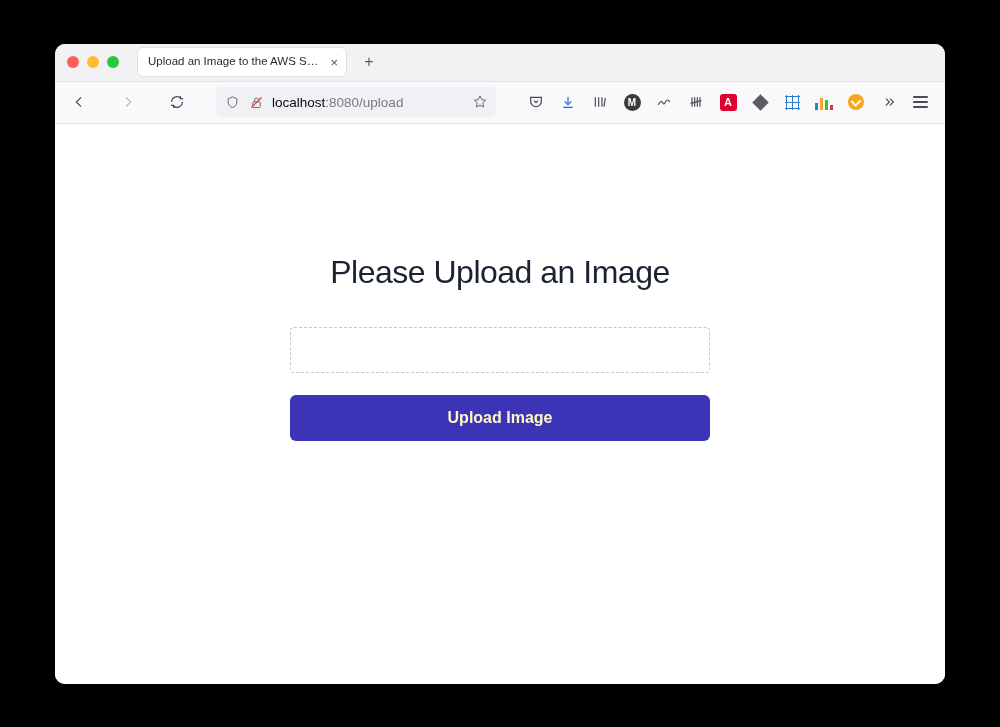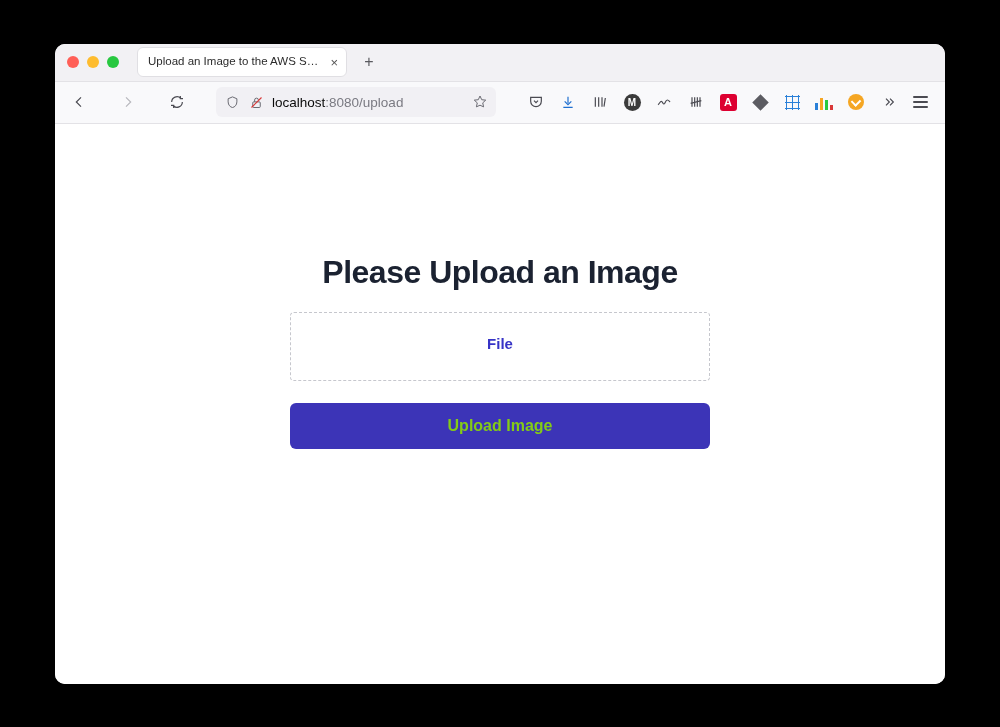--- a/index.html
+++ b/index.html
@@ -115,24 +115,24 @@
     .page {
       flex: 1;
       background: #fff;
       display: flex;
       flex-direction: column;
       align-items: center;
       padding-top: 130px;
     }
     .heading {
       font-size: 32px;
-      font-weight: 700;
+      font-weight: 400;
       color: #1b2231;
       letter-spacing: -0.5px;
-      margin-bottom: 21px;
+      margin-bottom: 36px;
     }
     .dropzone {
       width: 420px;
       padding: 22px 16px;
       border: 1.5px dashed #c6c7cd;
       border-radius: 4px;
       text-align: center;
       margin-bottom: 22px;
       cursor: pointer;
     }
@@ -144,21 +144,21 @@
     }
     .dz-sub {
       font-size: 12.5px;
       color: #3c3f46;
     }
     .dz-sub b { font-weight: 700; }
     .upload-btn {
       width: 420px;
       height: 46px;
       background: #3c34b7;
-      color: #84cc16;
+      color: #fef9c3;
       font-size: 16px;
       font-weight: 600;
       border: none;
       border-radius: 6px;
       cursor: pointer;
       display: flex;
       align-items: center;
       justify-content: center;
     }
   </style>
@@ -286,18 +286,17 @@
             <span></span>
           </div>
       </div>
     </div>
   </div>
 
   <div class="page">
     <h1 class="heading">Please Upload an Image</h1>
 
     <div class="dropzone">
-      <div class="dz-title">File</div>
     </div>
 
     <button class="upload-btn">Upload Image</button>
   </div>
 </div>
 
 </body></html>

